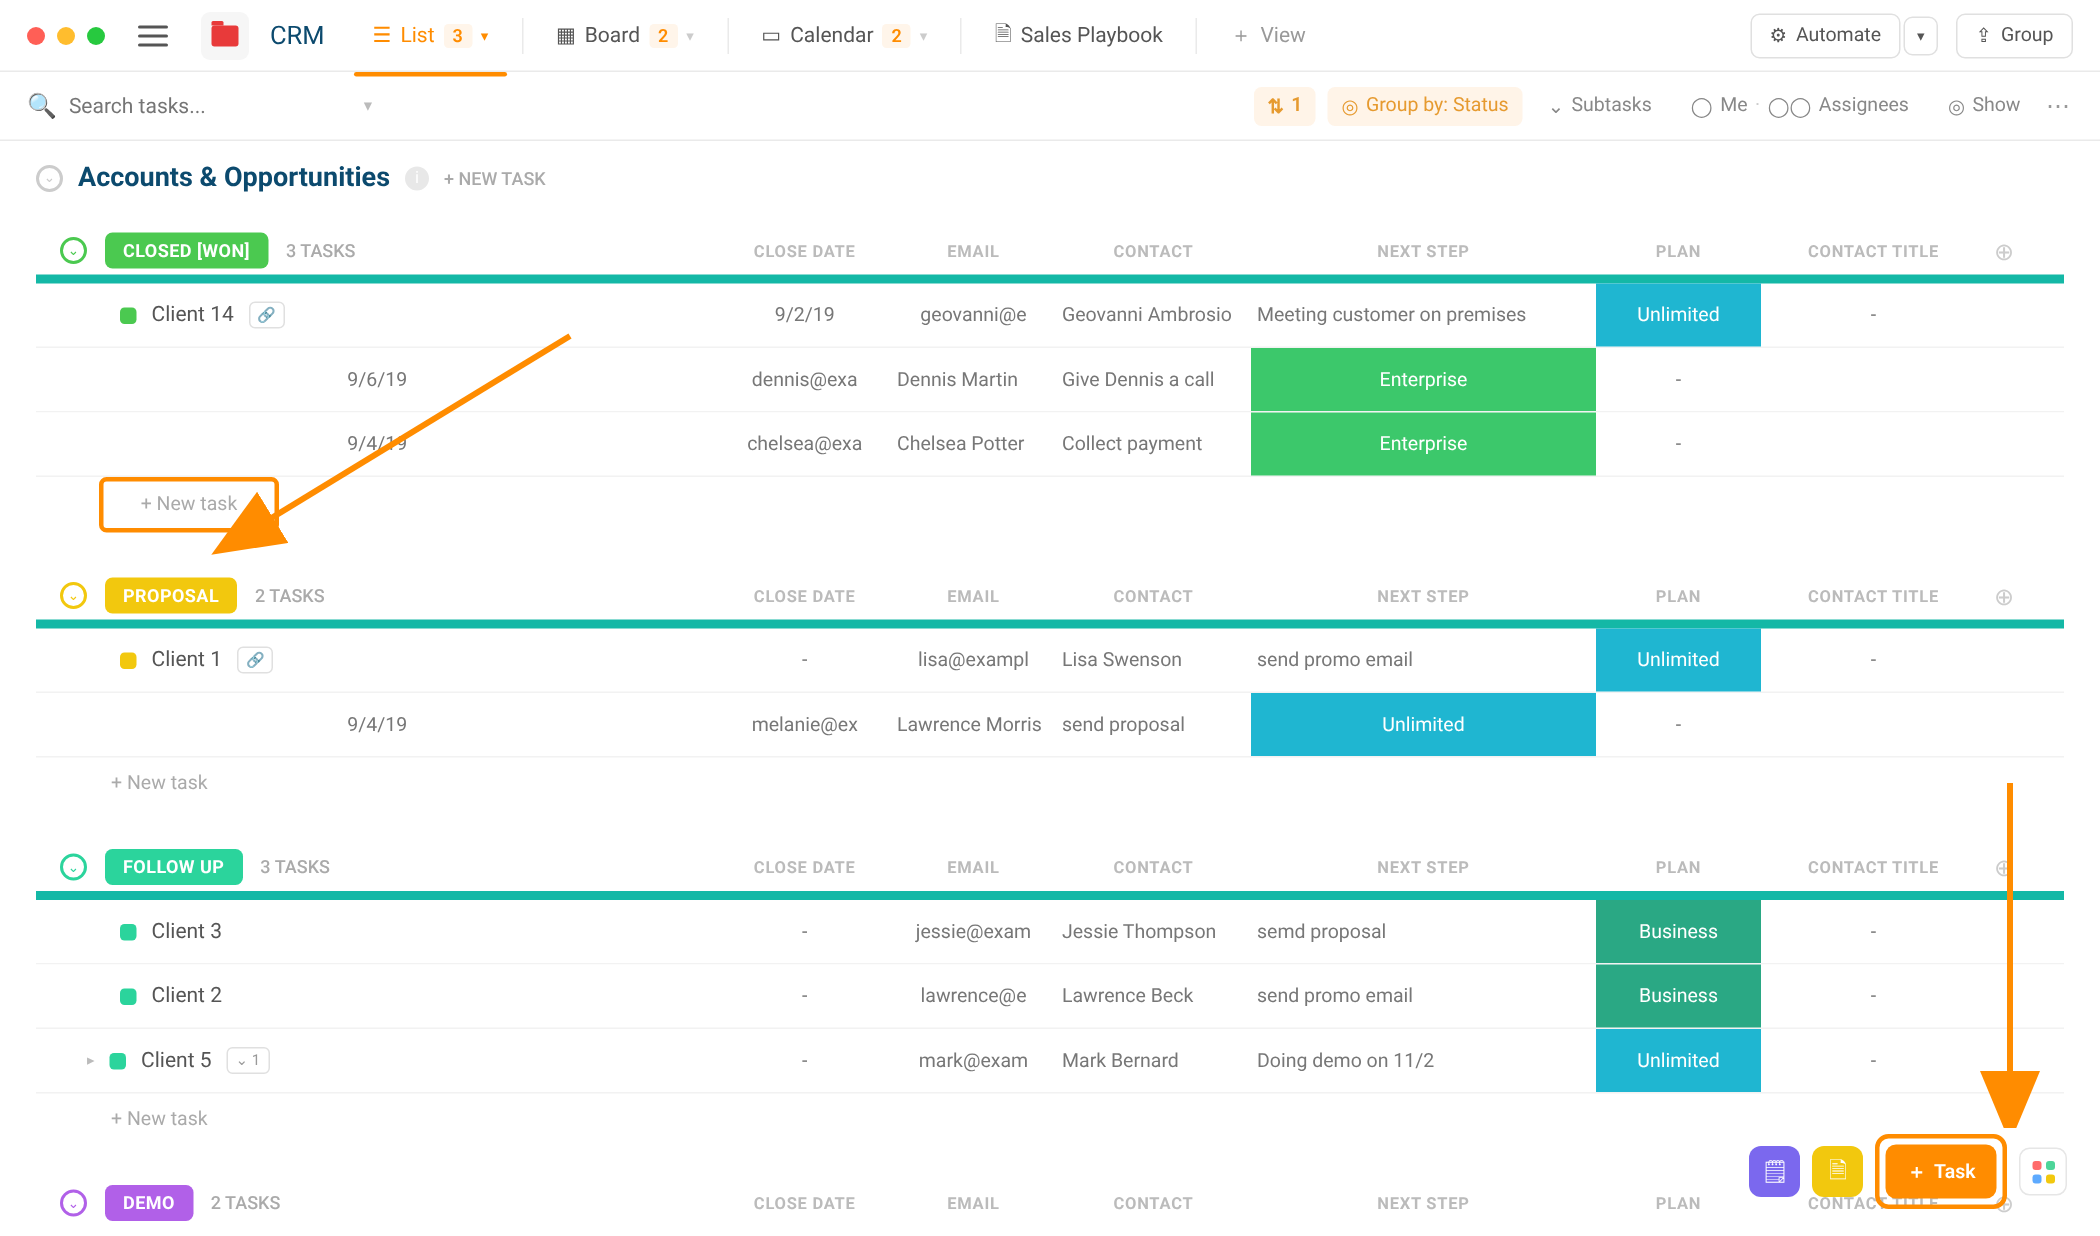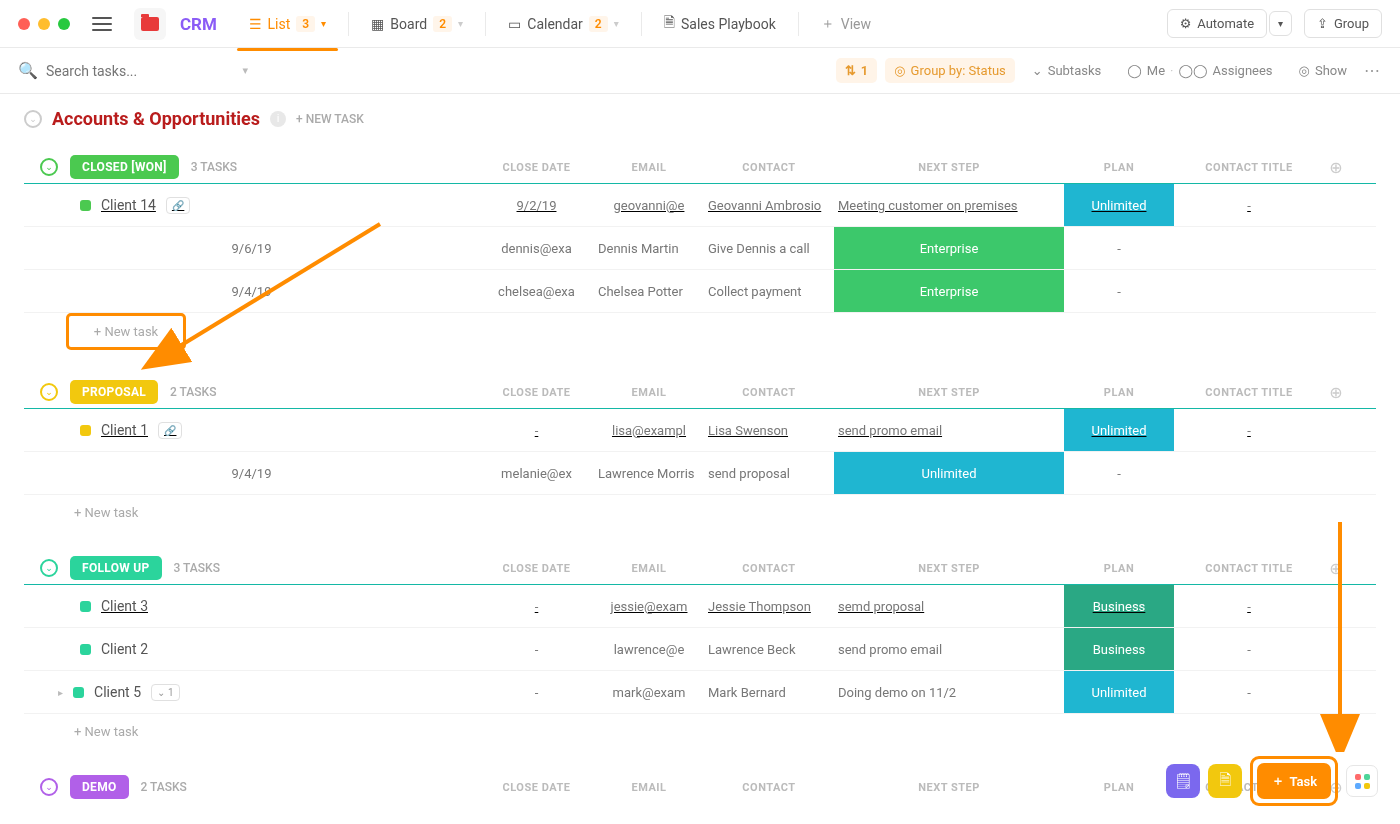--- a/index.html
+++ b/index.html
@@ -9,54 +9,54 @@
 .traffic { display: flex; gap: 8px; margin-right: 10px; }
 .traffic span { width: 12px; height: 12px; border-radius: 50%; }
 .t-red { background: #ff5f56; }
 .t-amber { background: #ffbd2e; }
 .t-green { background: #27c93f; }
 .hamburger { width: 20px; height: 14px; display: flex; flex-direction: column; justify-content: space-between; margin: 0 8px; }
 .hamburger span { height: 2px; background: #555; border-radius: 1px; }
 .ws-icon { width: 32px; height: 32px; border-radius: 6px; display: flex; align-items: center; justify-content: center; margin-left: 10px; background:#f6f6f6;}
 .folder-shape { width: 18px; height: 14px; background: #e83a3a; border-radius: 2px; position: relative; }
 .folder-shape::before { content: ''; position: absolute; top: -3px; left: 0; width: 8px; height: 3px; background: #e83a3a; border-radius: 1px 1px 0 0; }
-.ws-title { font-size: 17px; font-weight: 700; color: #8b5cf6; margin-left: 10px; margin-right: 16px; }
+.ws-title { font-size: 17px; font-weight: 400; color: #0c4a6e; margin-left: 10px; margin-right: 16px; }
 .view-tab { display: flex; align-items: center; gap: 6px; padding: 8px 12px; color: #555; font-size: 14px; cursor: pointer; border-radius: 4px; position:relative;}
 .view-tab.active { color: #ff8c00; }
 .view-tab.active::after { content: ''; position: absolute; left: 0; right: 0; bottom: -11px; height: 3px; background: #ff8c00; border-radius: 2px;}
 .badge { background: #fff5ea; color: #ff8c00; padding: 1px 6px; border-radius: 3px; font-size: 12px; font-weight: 600; }
 .vsep { width:1px; height:24px; background:#eaeaea; margin:0 6px;}
 .btn-outline { border: 1px solid #e0e0e0; border-radius: 6px; padding: 6px 12px; display: flex; align-items: center; gap: 6px; font-size: 13px; color: #555; cursor: pointer; background:#fff;}
 
 .toolbar { display: flex; align-items: center; height: 46px; padding: 0 18px; border-bottom: 1px solid #eaeaea; }
 .search-wrap { display: flex; align-items: center; gap: 8px; flex: 0 0 230px; color: #999; cursor:text;}
 .search-input { border: none; outline: none; font-size: 14px; color: #555; flex: 1; }
 .spacer { flex: 1; }
 .tool-pill { display: flex; align-items: center; gap: 5px; padding: 5px 9px; border-radius: 5px; font-size: 13px; color: #888; cursor: pointer; margin-left: 8px; }
 .pill-filter { background: #fff4e8; color: #e69a2f; font-weight: 600; }
 .pill-group { background: #fff4e8; color: #e69a2f; }
 .dots-h { font-size: 16px; letter-spacing: 2px; color: #999; margin-left:8px; cursor:pointer;}
 
 .content { padding: 14px 24px 40px 24px; height: calc(100% - 94px); overflow: hidden; position:relative;}
 .section-title { display: flex; align-items: center; gap: 10px; margin-bottom: 26px; }
-.section-title h2 { font-size: 18px; font-weight: 700; color: #b91c1c; }
+.section-title h2 { font-size: 18px; font-weight: 700; color: #0c4a6e; }
 .info-circ { width: 16px; height: 16px; border-radius: 50%; background: #e8e8e8; color:#fff; display:flex; align-items:center; justify-content:center; font-size:11px;}
 .newtask-top { color: #aaa; font-size: 12px; font-weight:500; cursor:pointer;}
 
 .group { margin-bottom: 30px; }
 .group-head { display: grid; grid-template-columns: 455px 115px 110px 130px 230px 110px 150px 24px; align-items: center; gap:0; margin-bottom: 4px;}
 .group-head .gh-left { display:flex; align-items:center; gap:12px; padding-left: 16px;}
 .chev-circ { width: 18px; height: 18px; border-radius: 50%; border: 2px solid currentColor; display:flex; align-items:center; justify-content:center; font-size: 9px;}
 .status-pill { padding: 5px 12px; border-radius: 5px; color: #fff; font-size: 12px; font-weight: 700; letter-spacing: 0.3px;}
 .task-count { color: #aaa; font-size: 12px; font-weight:500;}
 .col-label { color: #bbb; font-size: 11px; font-weight: 700; letter-spacing: 0.5px; text-align: center;}
 .add-col { color: #ccc; font-size: 16px; cursor:pointer; text-align:center;}
 
 .row { display: grid; grid-template-columns: 455px 115px 110px 130px 230px 110px 150px 24px; align-items: center; min-height: 42px; border-bottom: 1px solid #f2f2f2; background:#fff;}
-.row.first { border-top: 1px solid #14b8a6; text-decoration: underline;}
+.row.first { border-top: 6px solid #14b8a6;}
 .cell-name { display:flex; align-items:center; gap:10px; padding-left: 56px; }
 .status-sq { width: 11px; height: 11px; border-radius: 3px; }
 .task-name { font-size: 14px; color: #555; }
 .link-pill { border:1px solid #e0e0e0; border-radius:4px; padding:2px 5px; font-size:10px; color:#999;}
 .cell { font-size: 13px; color: #777; text-align: center; white-space: nowrap; overflow:hidden; text-overflow:ellipsis; padding: 0 4px;}
 .cell.left { text-align:left; }
 .plan-tag { display:flex; align-items:center; justify-content:center; color:#fff; font-size:13px; height:100%; min-height:42px;}
 
 .row-newtask { padding: 10px 0 6px 50px; color: #aaa; font-size: 13px; cursor:pointer;}
 .row-newtask.boxed { border: 3px solid #ff8c00; border-radius: 5px; margin-left: 42px; width: 120px; padding: 8px 10px; text-align:center;}

